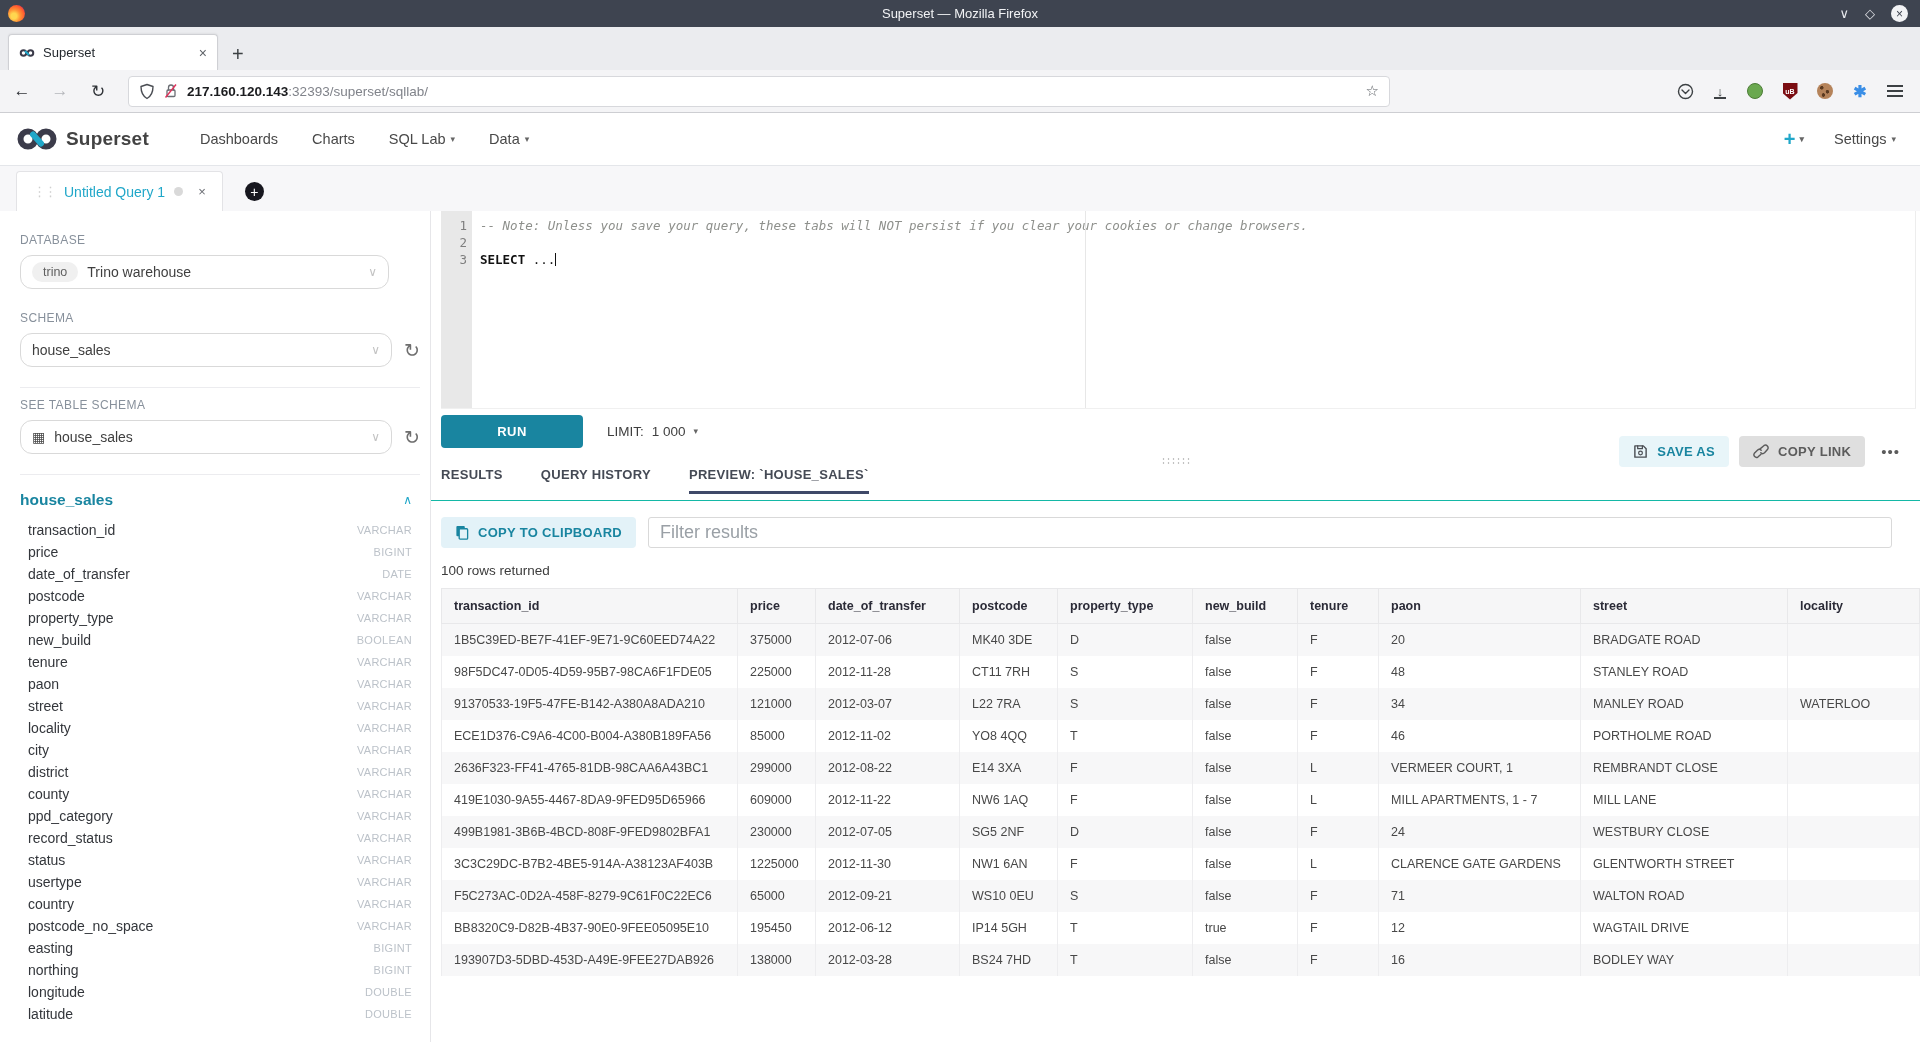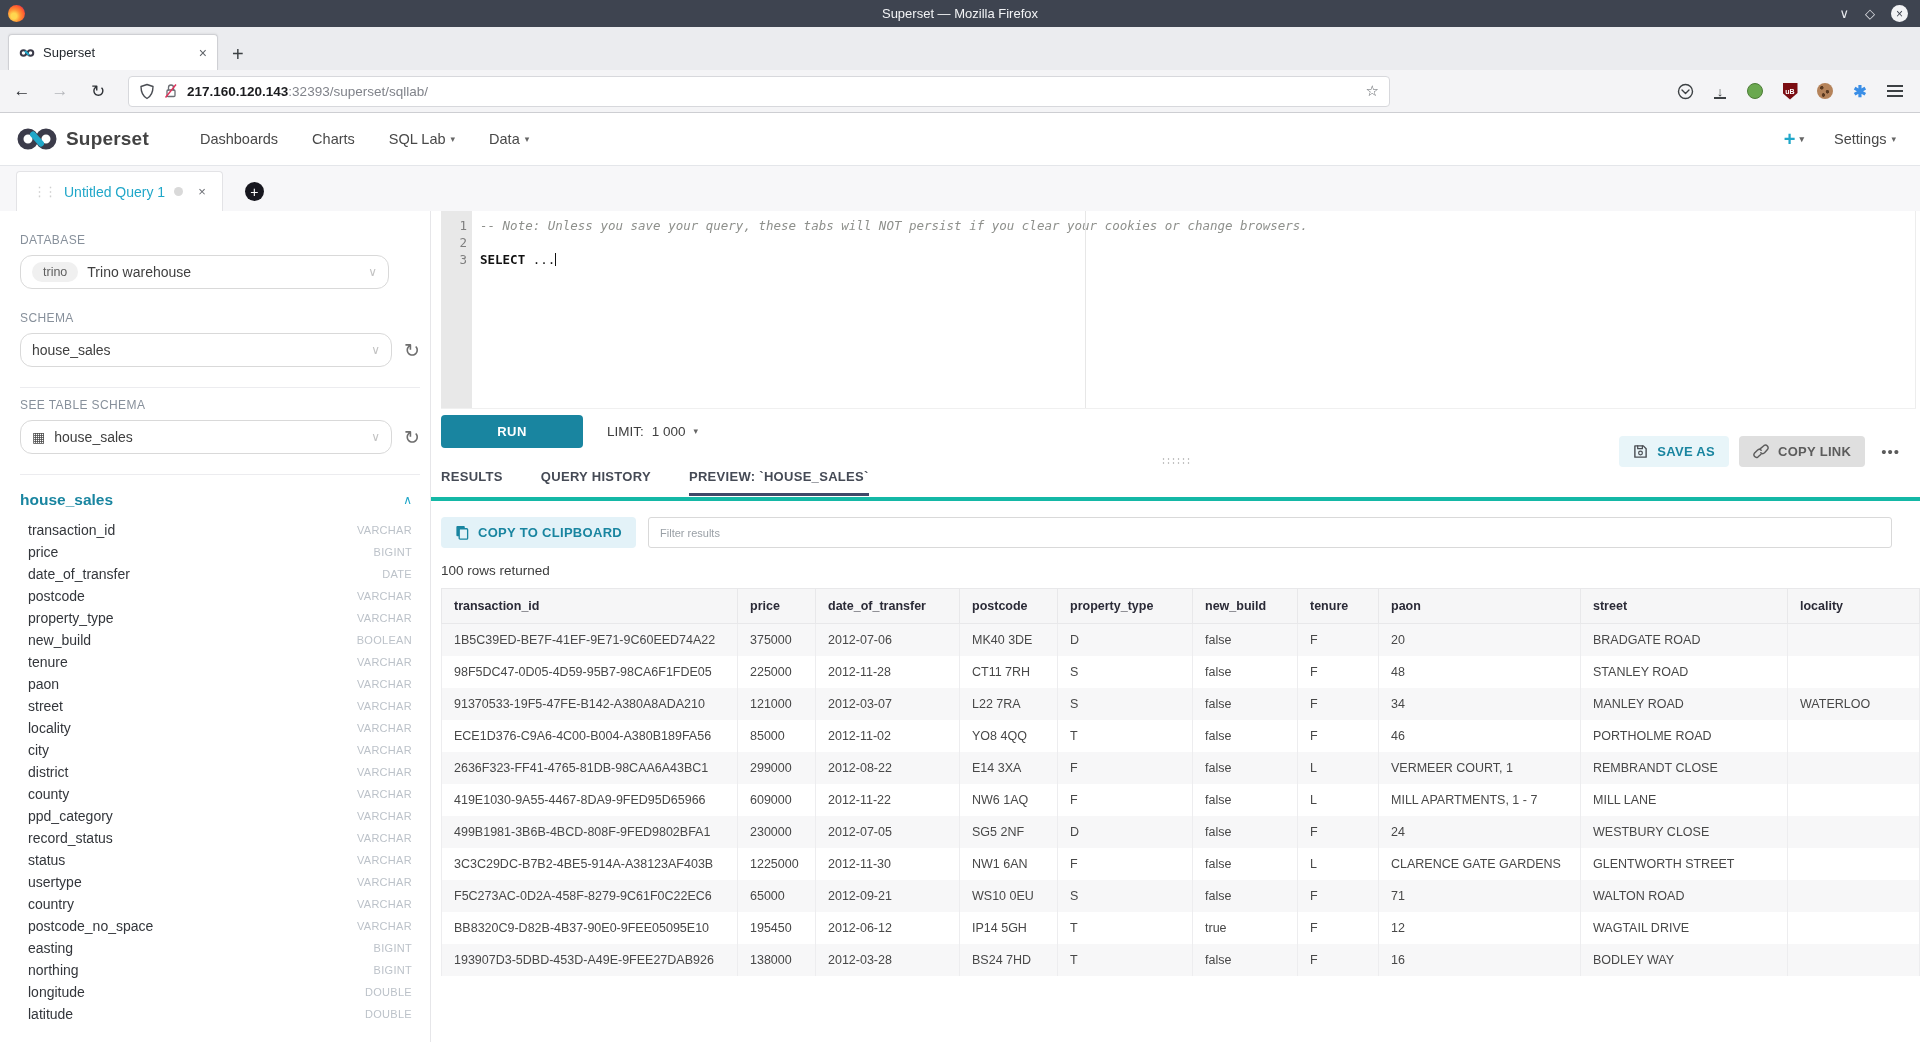--- a/index.html
+++ b/index.html
@@ -98,28 +98,28 @@
   .runrow-right { margin-left:auto; display:flex; align-items:center; gap:10px;margin-top:40px; }
   .btn-light { height:31px; border:none; border-radius:4px; display:flex; align-items:center; gap:9px; padding:0 14px; font-size:13px; font-weight:bold; letter-spacing:.3px; }
   .btn-saveas { background:#e8f5f9; color:#1985a0; }
   .btn-copylink { background:#dfdfdf; color:#5c5c5c; }
   .btn-more { background:transparent; color:#5c5c5c; border:none; font-size:15px; letter-spacing:1px; padding:0 6px; }
 
   .griprow { height:14px; flex:0 0 auto; display:flex; align-items:center; justify-content:center; }
   .grip { width:30px; height:7px; background-image:radial-gradient(#c2c2c2 1px, transparent 1.2px); background-size:5px 4px; }
 
   
-  .rtabs { height:34px; flex:0 0 auto; display:flex; align-items:center; gap:38px; padding-left:10px; border-bottom:4px solid #14b8a6; }
+  .rtabs { height:34px; flex:0 0 auto; display:flex; align-items:flex-start; gap:38px; padding-left:10px; border-bottom:1px solid #14b8a6; }
   .rtab { font-size:13px; font-weight:bold; color:#454a55; letter-spacing:.3px; padding-bottom:11px; position:relative; }
   .rtab.active::after { content:""; position:absolute; left:0; right:0; bottom:-1px; height:3px; background:#3f4968; }
 
   
   .res-toolbar { flex:0 0 auto; display:flex; align-items:center; margin:16px 28px 0 10px; gap:12px; }
   .btn-copyclip { background:#e3f2f8; color:#1985a0; }
-  .filter-input { flex:1; height:31px; border:1px solid #d9d9d9; border-radius:3px; padding:0 11px; font-size:11px; color:#444;
+  .filter-input { flex:1; height:31px; border:1px solid #d9d9d9; border-radius:3px; padding:0 11px; font-size:18px; color:#444;
                   font-family:"Liberation Sans", sans-serif; }
   .filter-input::placeholder { color:#9aa0a6; }
   .rows-returned { flex:0 0 auto; font-size:13.5px; color:#3c3c3c; margin:15px 0 10px 10px; }
 
   
   .tablewrap { flex:1; overflow:hidden; padding-left:10px; }
   table.grid { border-collapse:collapse; table-layout:fixed; width:1478px; font-size:12.5px; }
   .grid th { background:#f6f6f7; font-weight:bold; color:#2b2b37; text-align:left; padding:10px 12px; border:1px solid #e8e8ea; border-top:1px solid #e8e8ea; }
   .grid td { color:#484848; padding:9px 12px; border-left:1px solid #ededef; border-right:1px solid #ededef; height:32px;
              white-space:nowrap; overflow:hidden; }

